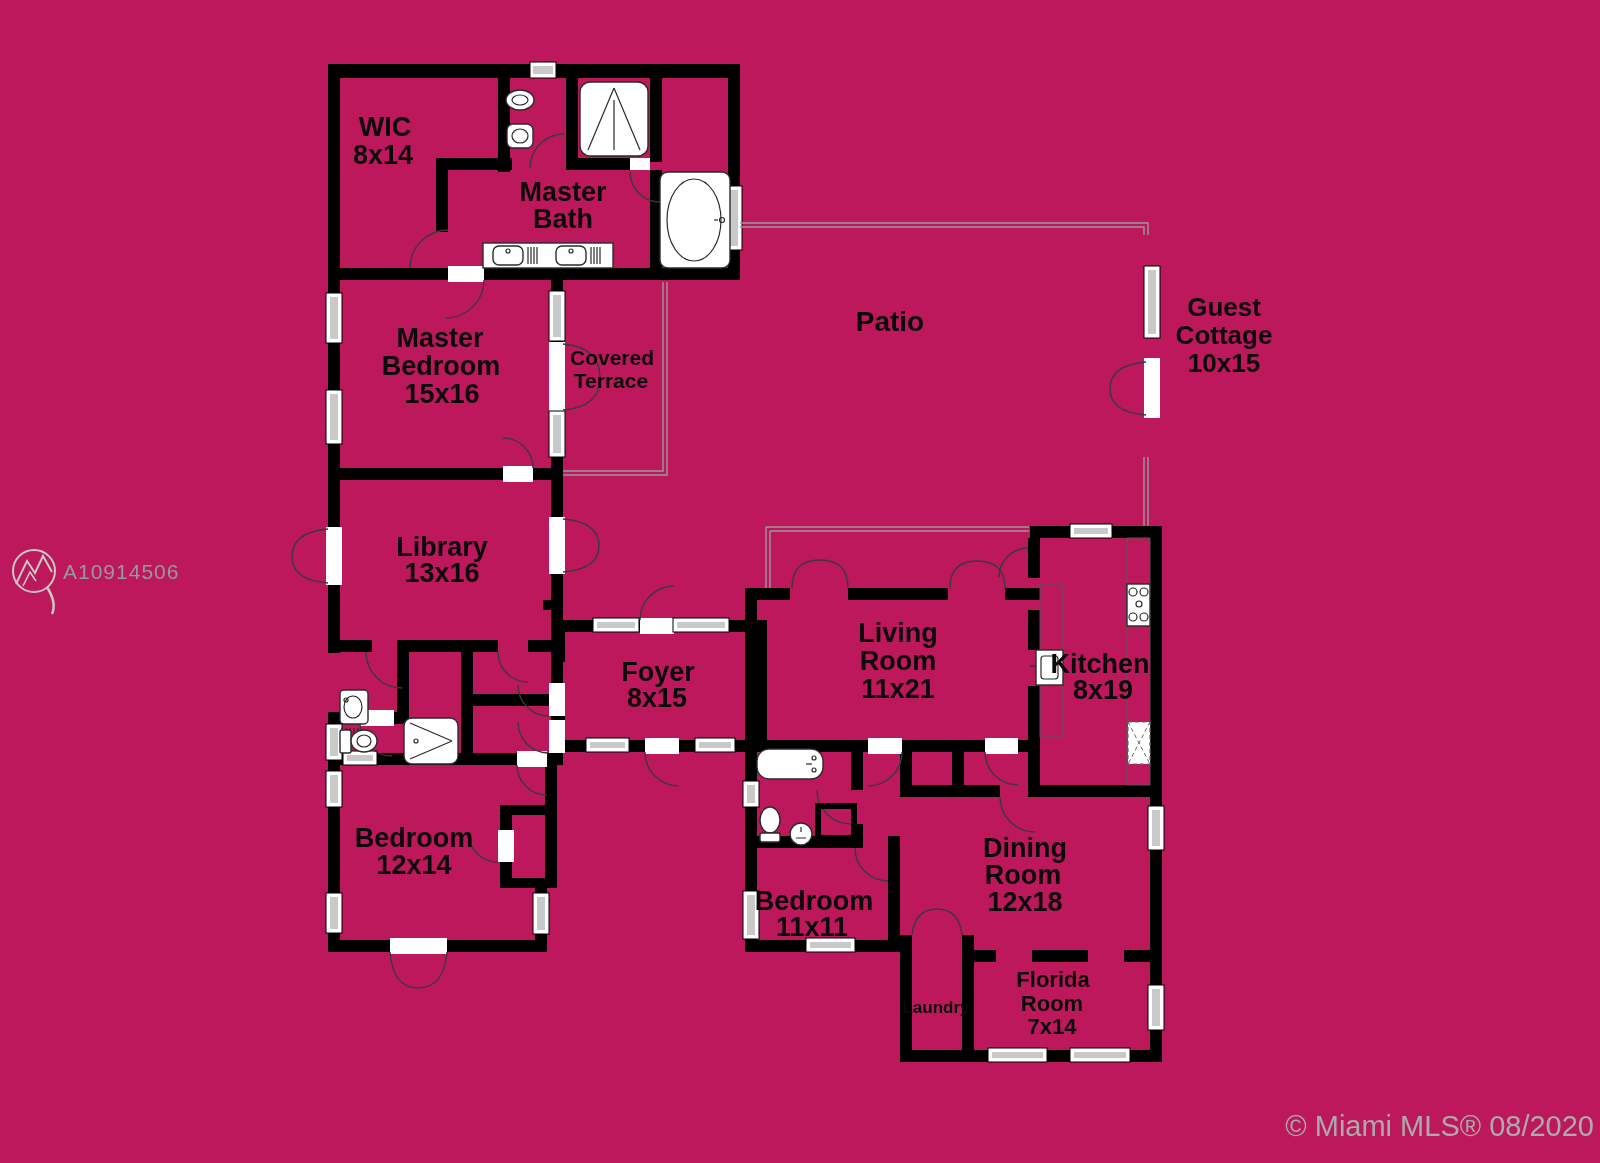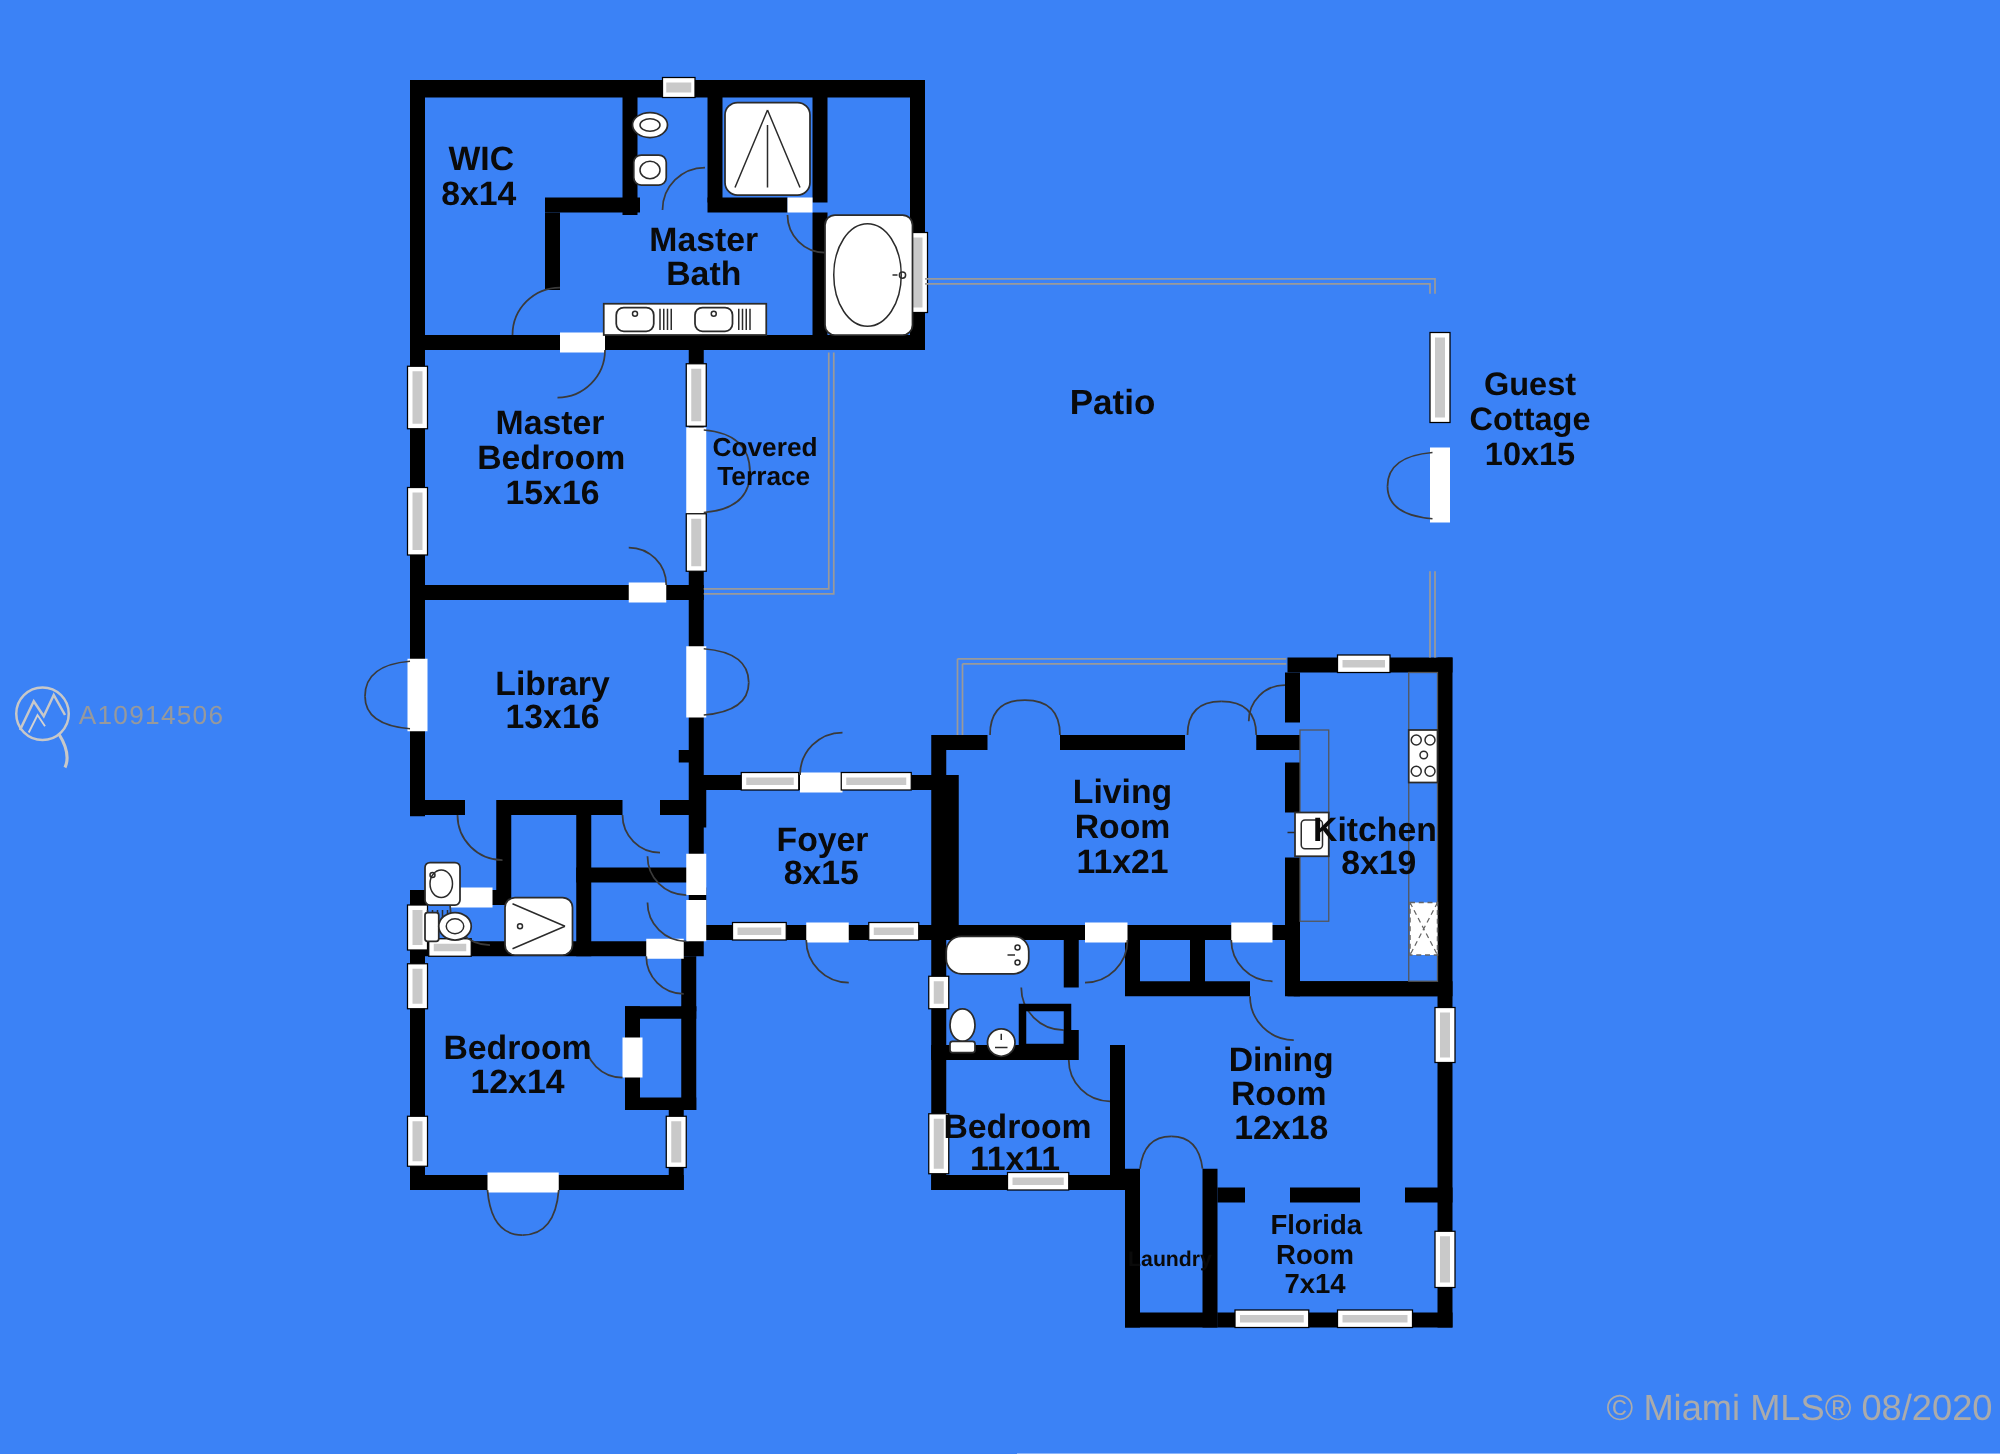--- a/index.html
+++ b/index.html
@@ -1,16 +1,16 @@
 <!DOCTYPE html>
 <html><head>
 <meta charset="utf-8">
 <style>
   html,body{margin:0;padding:0;background:#ffffff;}
-  .page{width:1600px;height:1163px;position:relative;background:#3b82f6;overflow:hidden;}
+  .page{width:1600px;height:1163px;position:relative;background:#be185d;overflow:hidden;}
   svg{display:block;}
   text{font-family:"Liberation Sans", sans-serif;}
   .room-label{font-weight:bold;fill:#0a0a0a;}
   .fz27{font-size:27px;} .fz28{font-size:28px;} .fz26{font-size:26px;}
   .fz22{font-size:22px;} .fz21{font-size:21px;} .fz17{font-size:17px;}
   .wm-text{font-size:21px;fill:#97999c;letter-spacing:1px;}
   .footer-text{font-size:29px;fill:#ababab;}
   .wall{fill:#000;}
   .gap{fill:#fff;}
   .win{fill:#fff;stroke:#000;stroke-width:1;}

